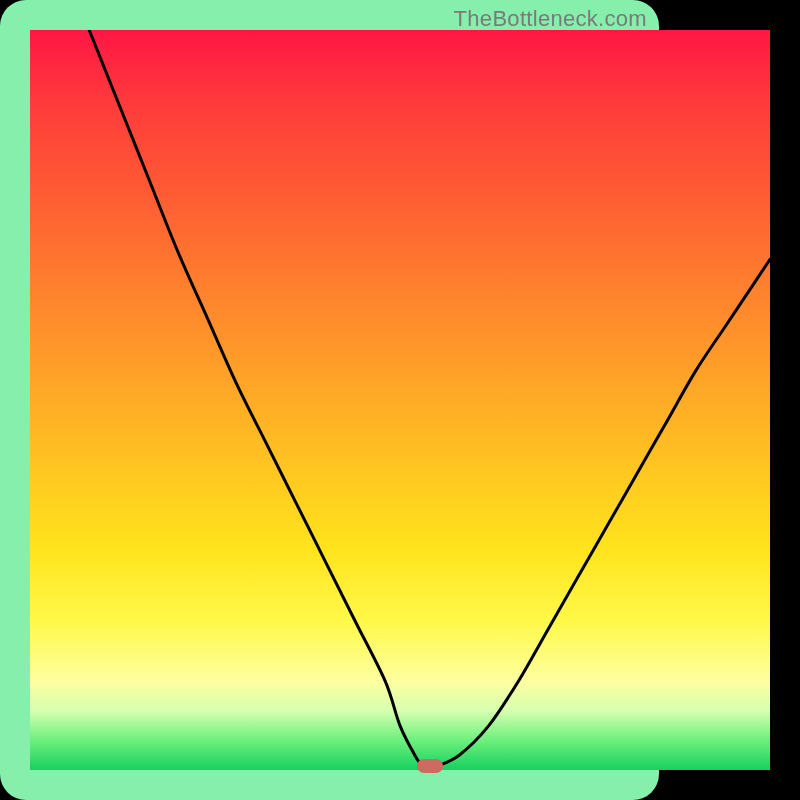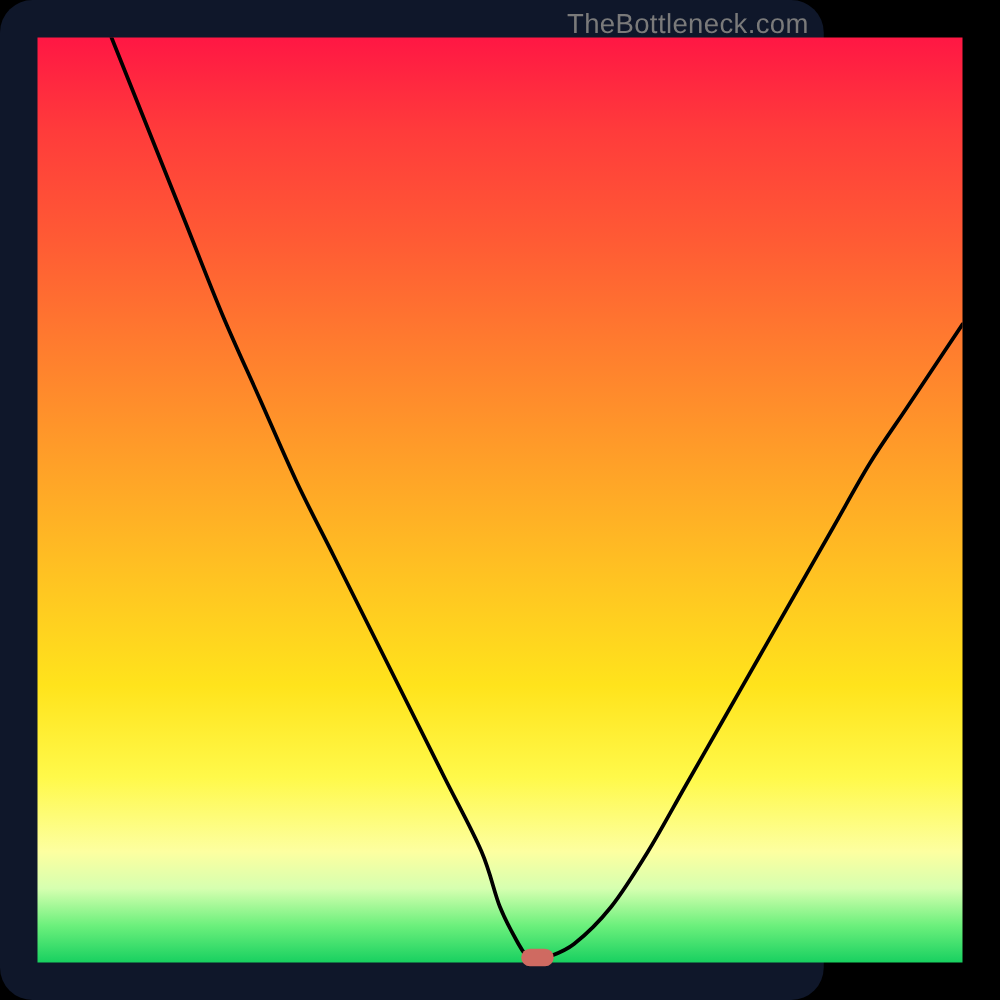--- a/index.html
+++ b/index.html
@@ -9,21 +9,21 @@
     height: 800px;
     background: #000;
     overflow: hidden;
   }
   .frame {
     position: absolute;
     left: 0;
     top: 0;
     width: 659px;
     height: 800px;
-    background: #0f172a;
+    background: #86efac;
     border-radius: 26px;
   }
   .plot {
     position: absolute;
     left: 30px;
     top: 30px;
     width: 740px;
     height: 740px;
     background: linear-gradient(to bottom,
       #ff1744 0%,

